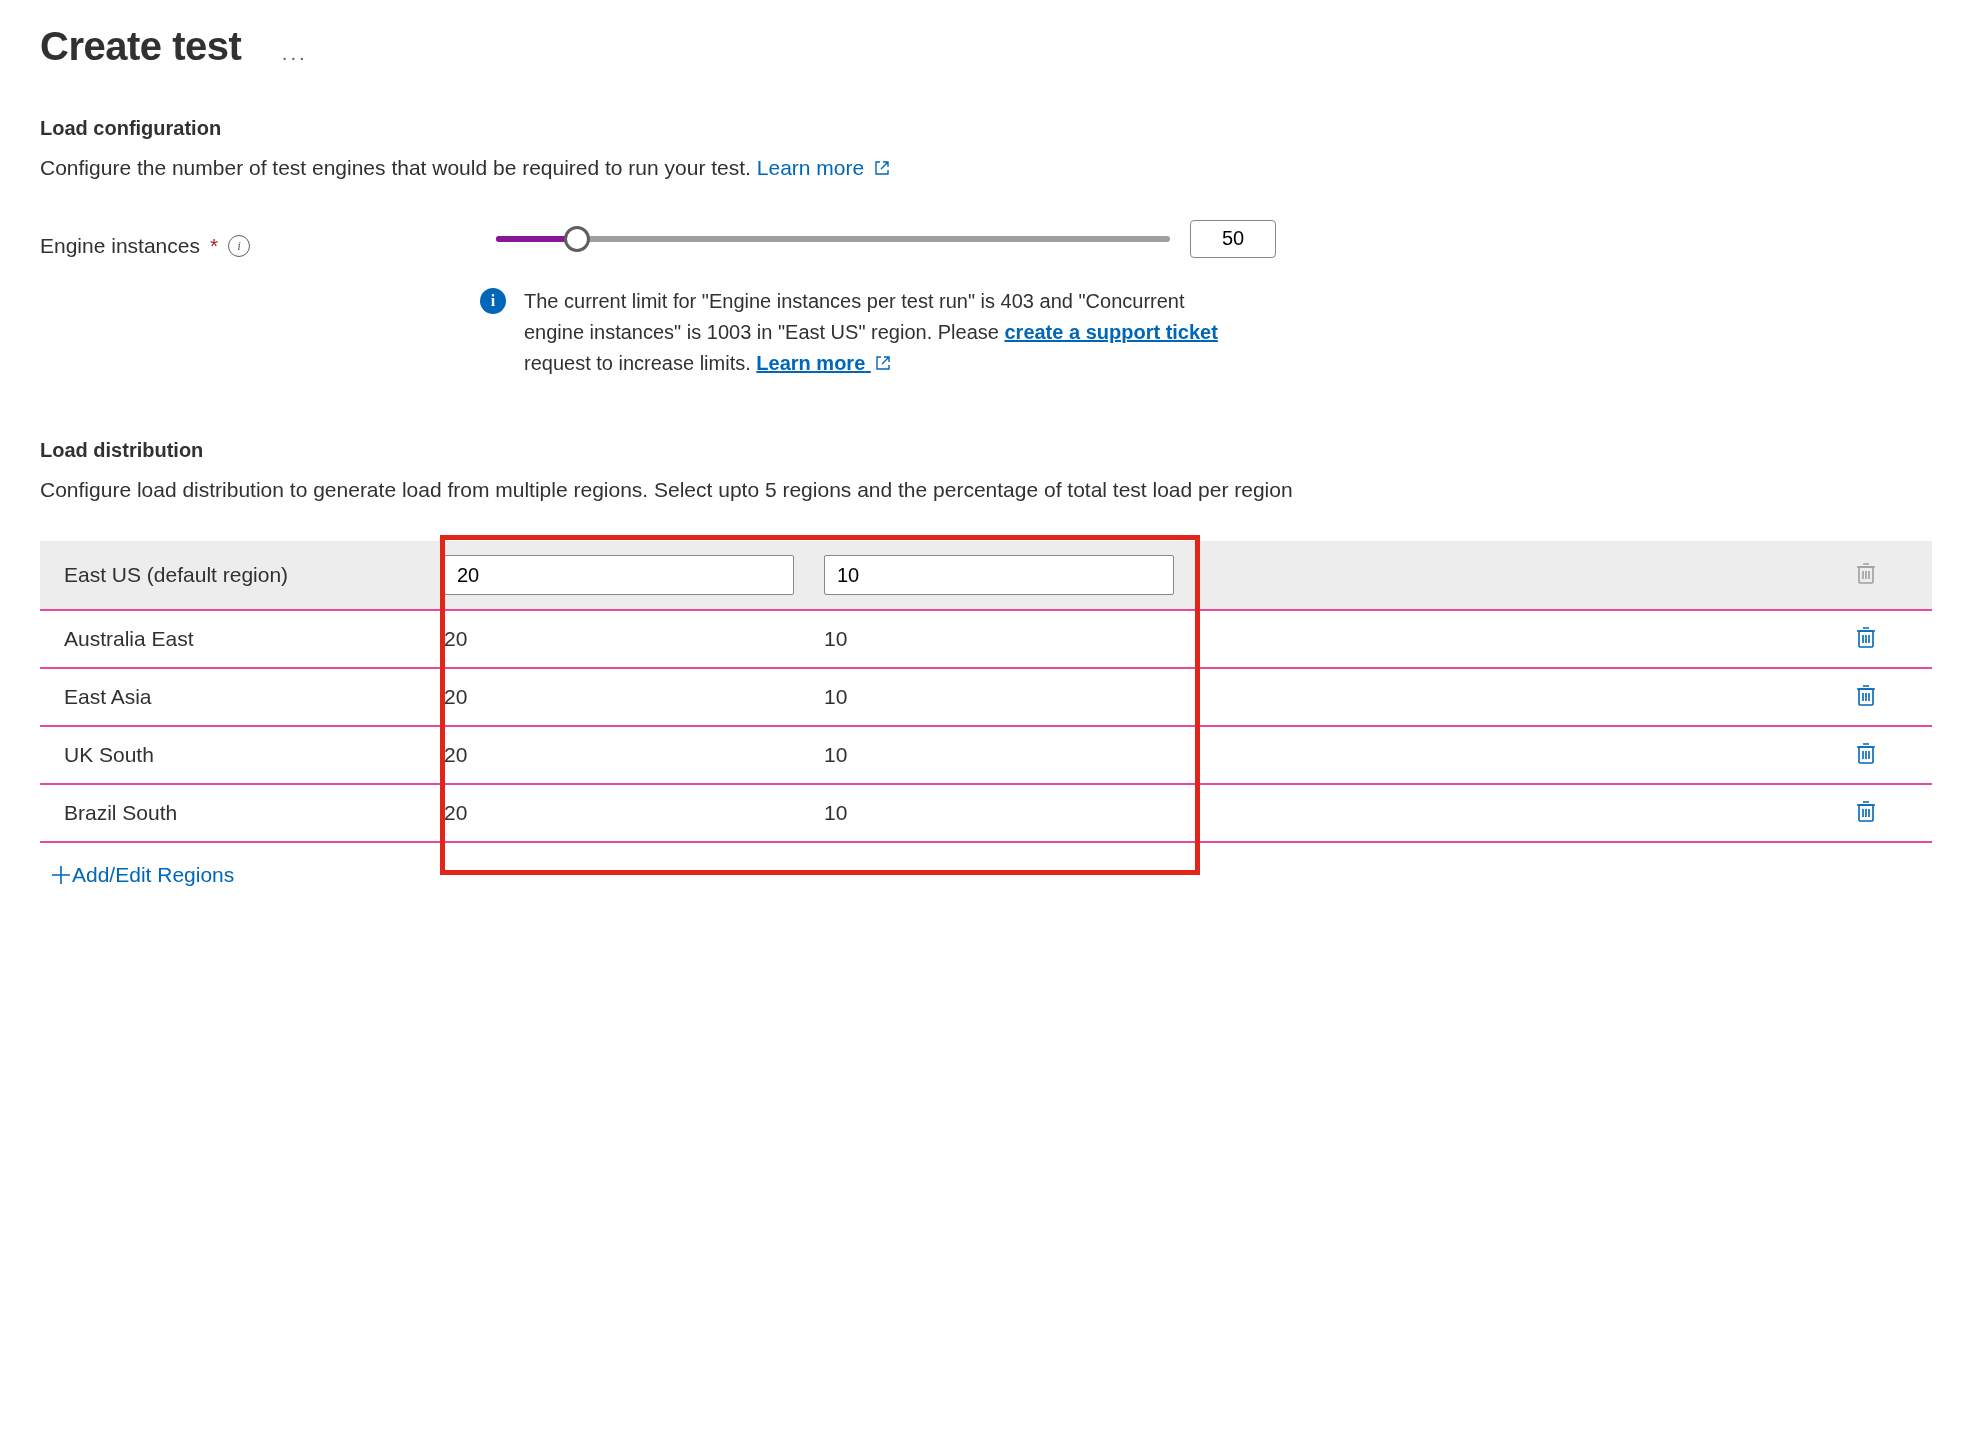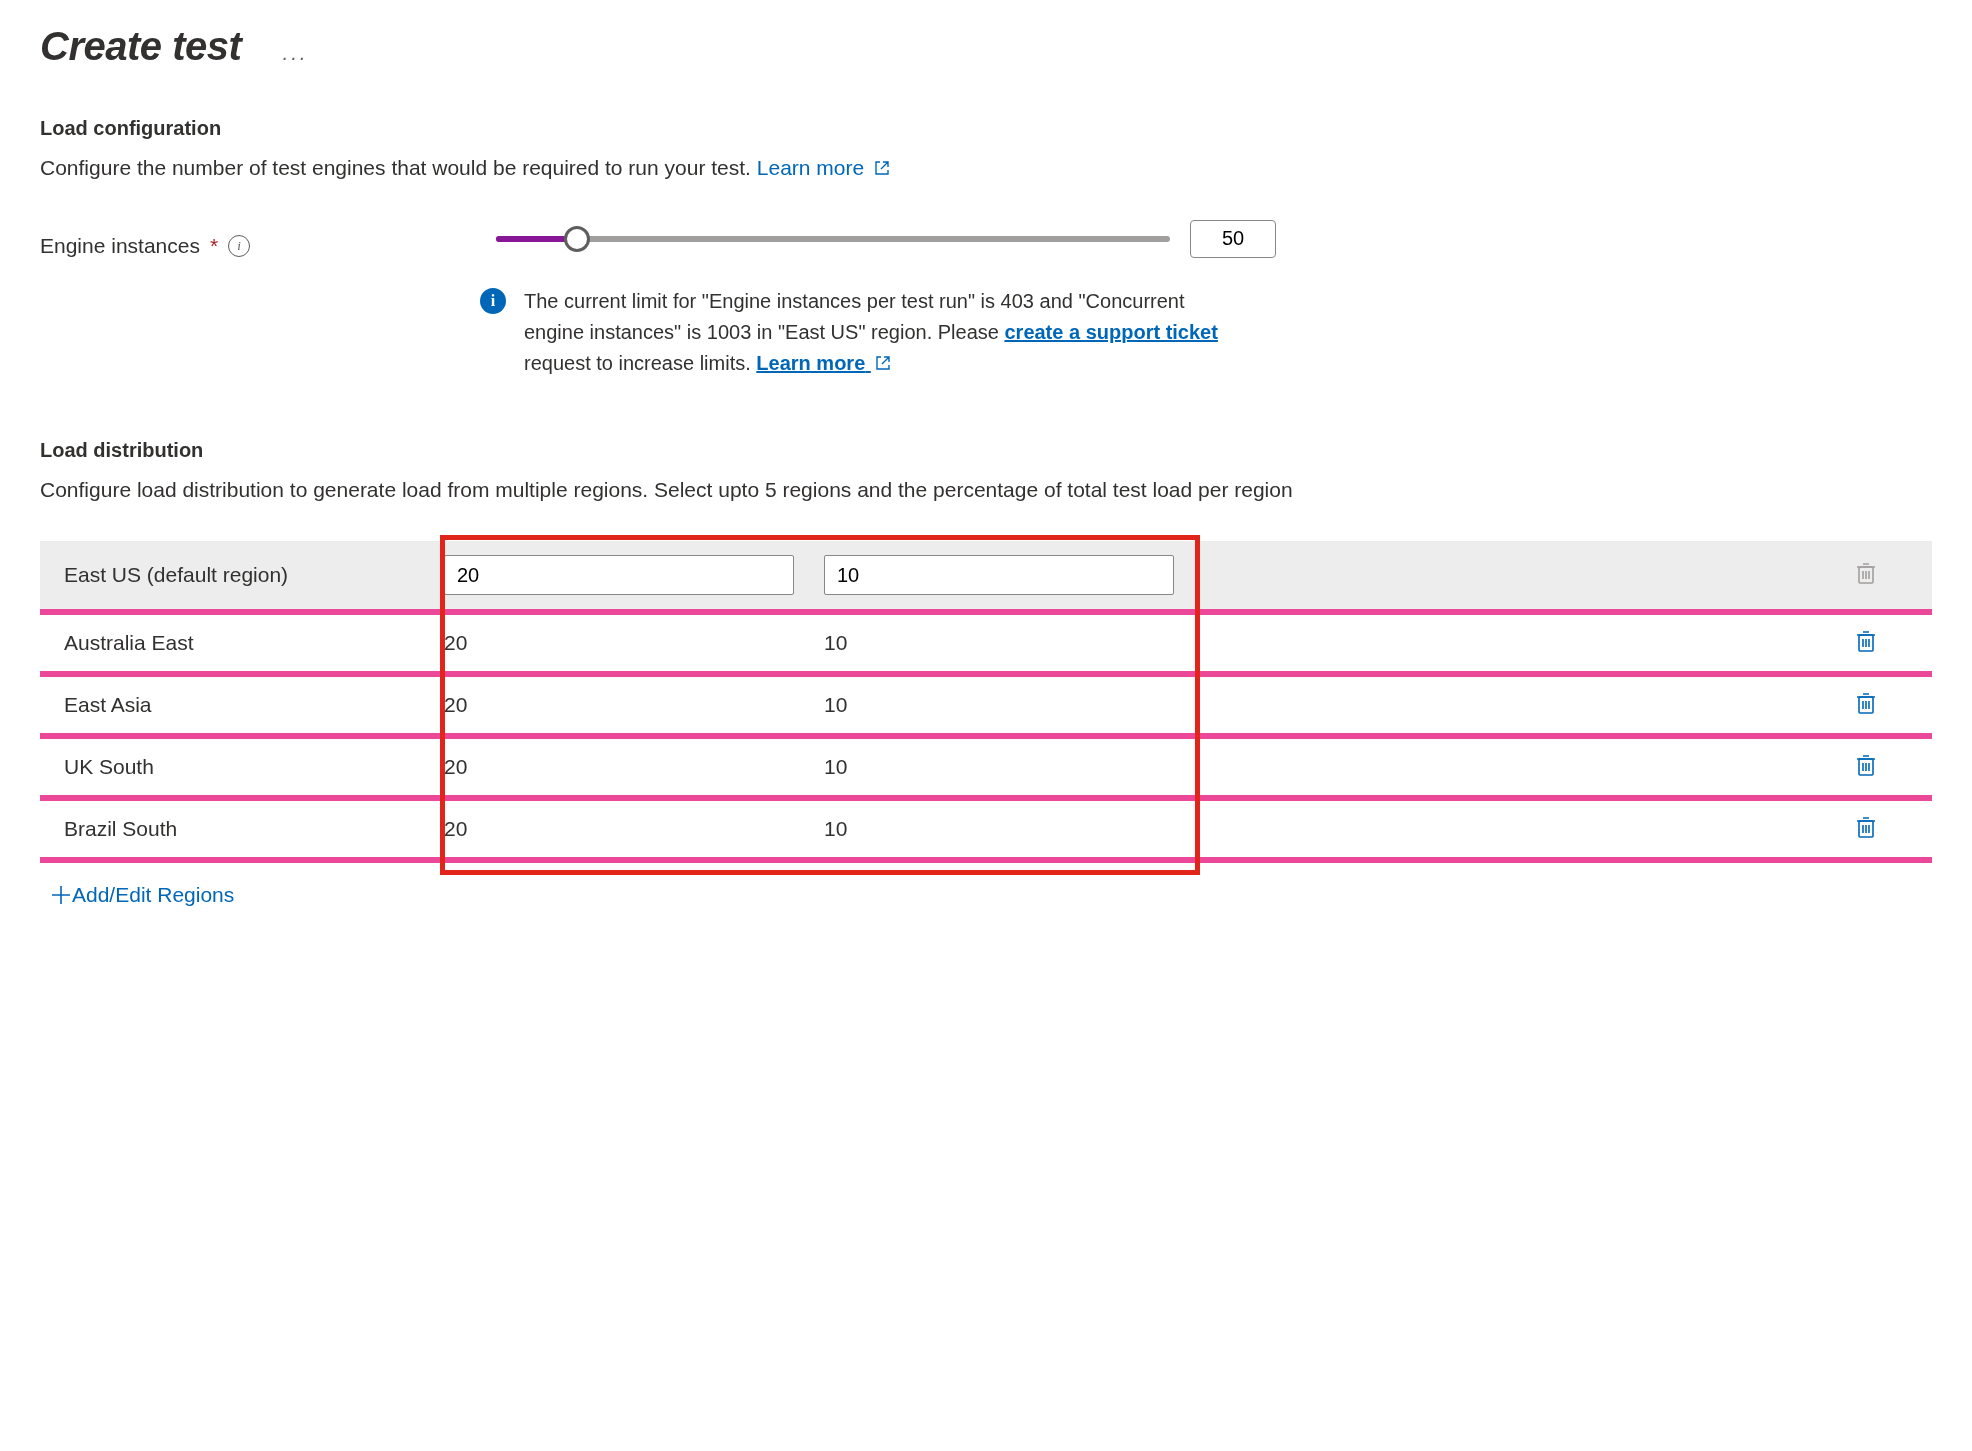--- a/index.html
+++ b/index.html
@@ -8,21 +8,20 @@
       color: #323130;
       background: #fff;
       padding: 24px 40px;
       font-size: 20px;
     }
     .page-title-row {
       display: flex;
       align-items: flex-end;
       gap: 40px;
       margin-bottom: 48px;
-      font-style: italic;
     }
     h1 {
       font-size: 40px;
       font-weight: 600;
       letter-spacing: -0.5px;
     }
     .ellipsis {
       font-size: 20px;
       color: #605e5c;
       letter-spacing: 2px;
@@ -158,21 +157,21 @@
     }
     .table {
       width: 100%;
       position: relative;
     }
     .thead, .trow {
       display: grid;
       grid-template-columns: 380px 380px 1fr 56px;
       align-items: center;
       padding: 14px 24px;
-      border-bottom: 6px solid #ec4899;
+      border-bottom: 2px solid #ec4899;
     }
     .thead {
       font-weight: 600;
       font-size: 21px;
       border-bottom: none;
     }
     .trow { font-size: 21px; min-height: 58px; }
     .trow.selected { background: #ededed; }
     .cell-input {
       width: 350px;

